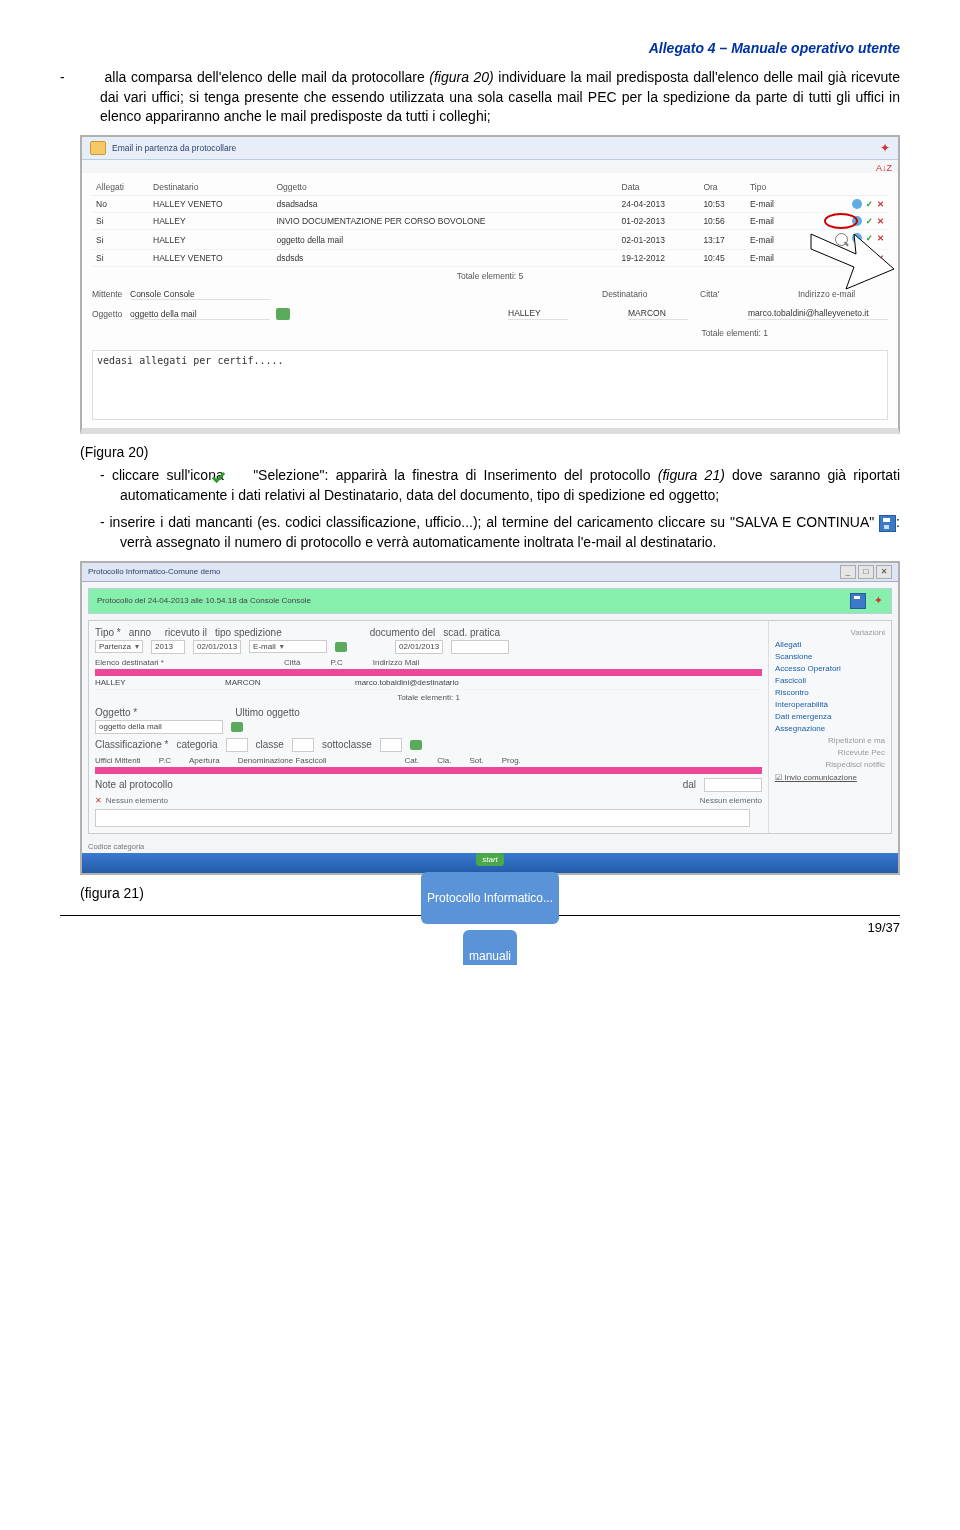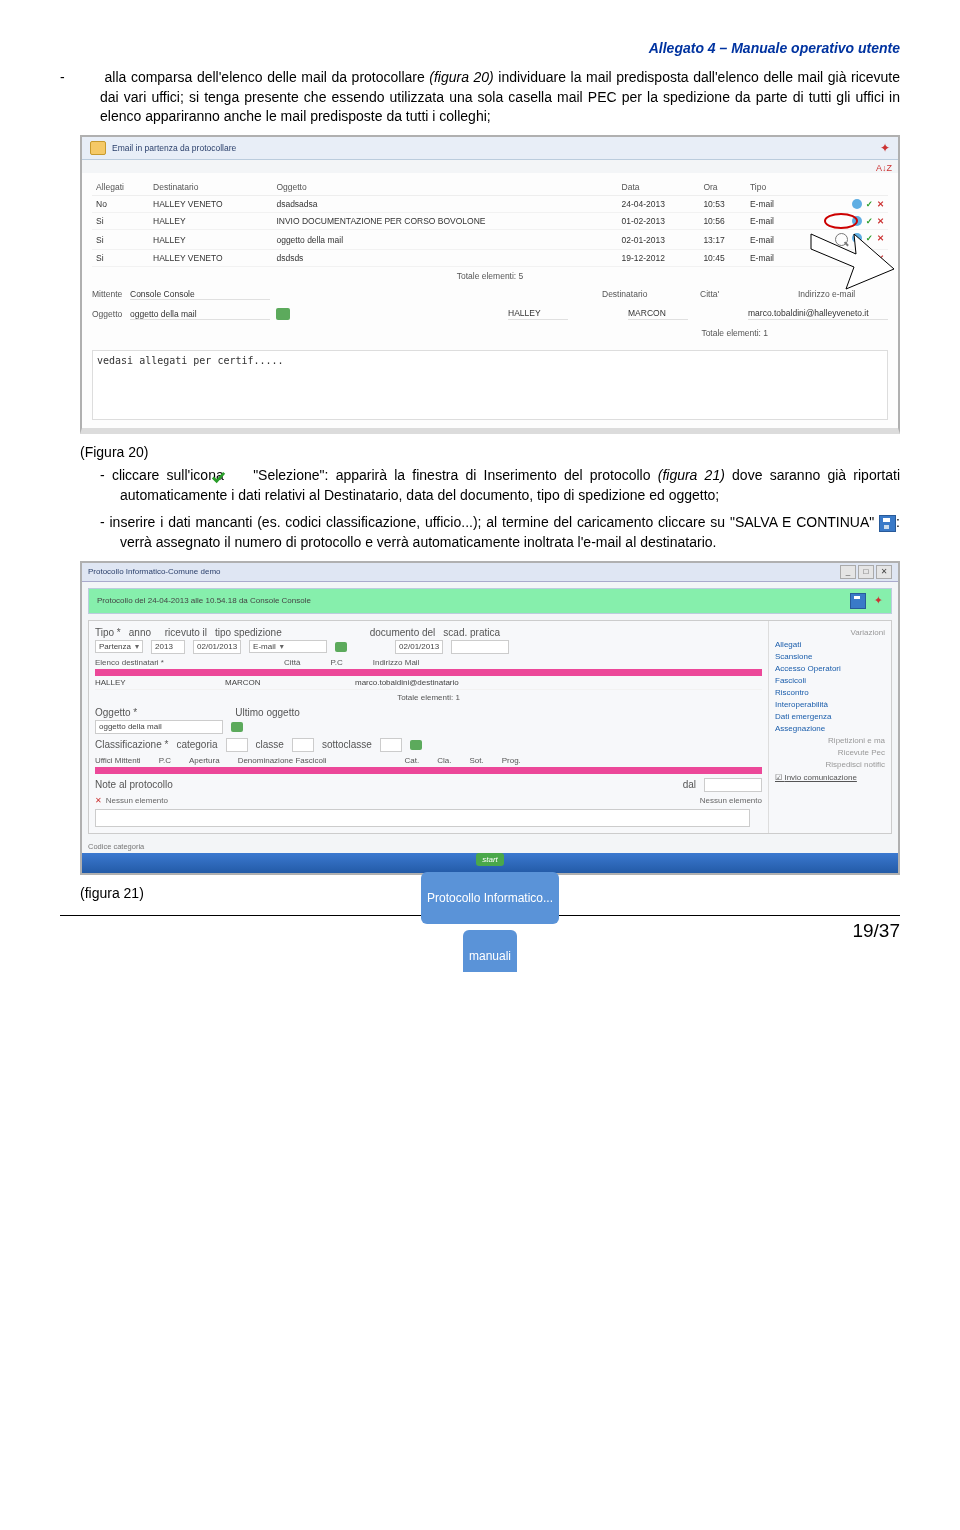--- a/index.html
+++ b/index.html
@@ -112,21 +112,21 @@
   .s2 .greentag { display:inline-block;width:12px;height:10px;background:#5caa5c;border-radius:2px;vertical-align:middle; }
   .s2 .noel { color:#666; padding:2px 0; }
   .s2 .noel .xred { color:#c33; margin-right:4px; }
   .s2 .footer { font-size:7.5px; color:#777; padding:2px 6px; }
   .s2 .taskbar { background:linear-gradient(#3b79d0,#235ba7); height:20px; display:flex; align-items:center; padding:0 4px; gap:6px;flex-direction:column; }
   .s2 .taskbar .start { background:#4aa84a; color:#fff; border-radius:3px; padding:2px 6px; font-size:8px; font-style:italic; }
   .s2 .taskbar .task { background:#5a93d8; color:#fff; padding:19px 6px; font-size:12px; border-radius:6px; }
   .s2 .taskbar .clock { margin-left:auto; color:#fff; font-size:8px; padding-right:4px; }
 
   .footer-line { border:none; border-top:1px solid #000; margin:14px 0 4px 0; }
-  .footer-page { text-align:right; font-size:19px; }
+  .footer-page { text-align:right; font-size:13px; }
 </style>
 </head>
 <body>
 
 <div class="header-title">Allegato 4 – Manuale operativo utente</div>
 
 <p class="para">
   <span class="dash">-</span>
   <span>alla comparsa dell'elenco delle mail da protocollare </span><span class="italic">(figura 20)</span><span> individuare la mail predisposta dall'elenco delle mail già ricevute dai vari uffici; si tenga presente che essendo utilizzata una sola casella mail PEC per la spedizione da parte di tutti gli uffici in elenco appariranno anche le mail predisposte da tutti i colleghi;</span>
 </p>

